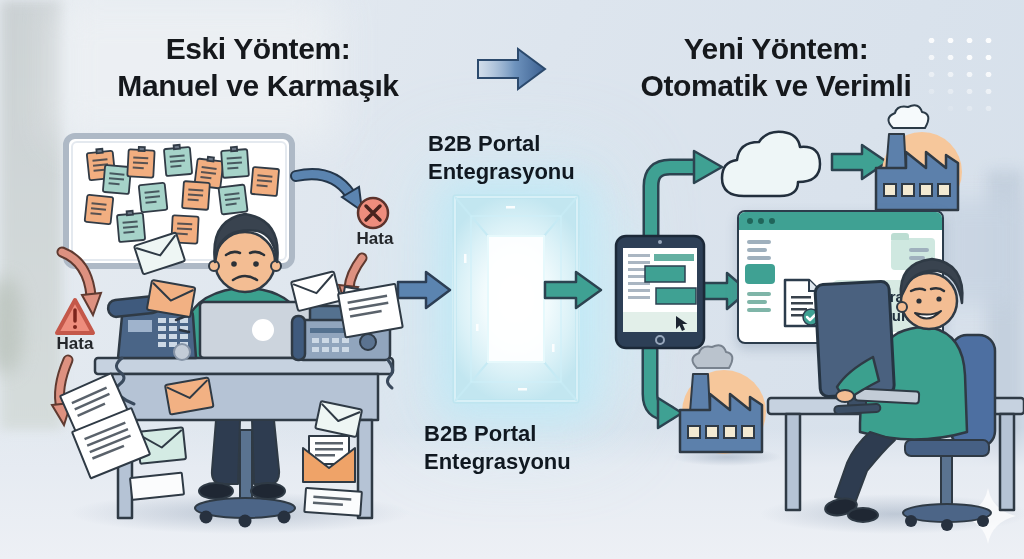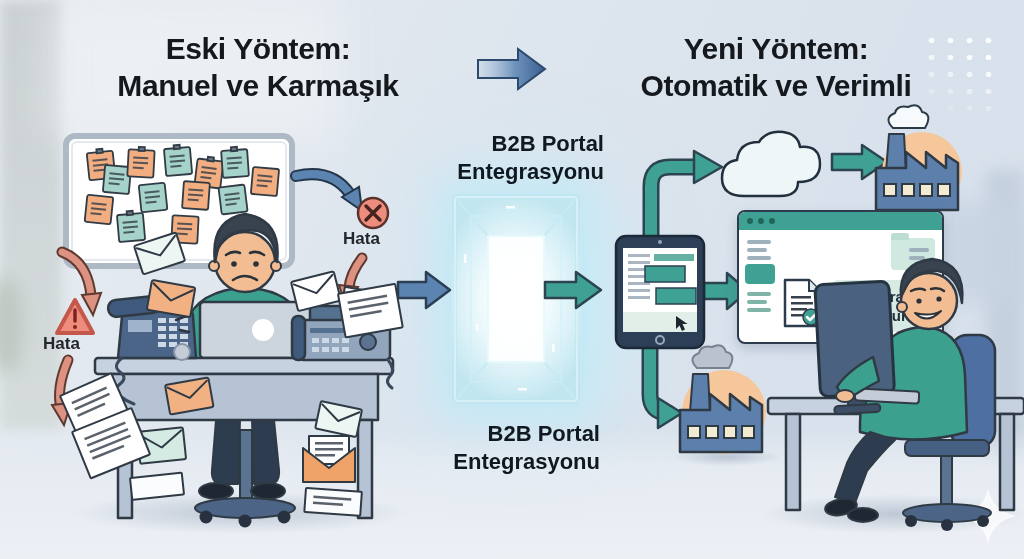--- a/index.html
+++ b/index.html
@@ -3,23 +3,23 @@
 <meta charset="utf-8">
 <style>
   html,body{margin:0;padding:0;background:#e9edf2;}
   #stage{position:relative;width:1024px;height:559px;overflow:hidden;
     font-family:"Liberation Sans",sans-serif;
     background:linear-gradient(115deg,#e7ecf1 0%,#dde5ee 45%,#d5dfea 100%);}
   .abs{position:absolute;}
   .blob{position:absolute;pointer-events:none;}
   .title{position:absolute;text-align:center;font-weight:bold;font-size:30px;line-height:37px;
     color:#15181c;letter-spacing:-0.4px;z-index:10;}
-  .b2b{position:absolute;text-align:right;font-weight:bold;font-size:22px;line-height:28px;
+  .b2b{position:absolute;text-align:left;font-weight:bold;font-size:22px;line-height:28px;
     color:#101820;z-index:10;}
-  .hata{position:absolute;text-align:left;font-weight:bold;font-size:17px;color:#24272b;width:64px;z-index:10;}
+  .hata{position:absolute;text-align:center;font-weight:bold;font-size:17px;color:#24272b;width:64px;z-index:10;}
   .erp-label{position:absolute;text-align:center;font-weight:bold;font-size:27px;color:#26374b;z-index:10;}
   svg{display:block;overflow:visible;}
   .s-dark{stroke:#2f3a45;stroke-width:2.5;stroke-linejoin:round;stroke-linecap:round;}
   .s-dark2{stroke:#2f3a45;stroke-width:2;stroke-linejoin:round;stroke-linecap:round;}
   .f-desk{fill:#c6d2e0;} .f-desk2{fill:#b5c3d5;}
   .f-skin{fill:var(--skin,#f3bd93);}
   .f-sweater{fill:var(--sweater-teal,#3ba08e);}
   .f-hair{fill:#39434f;}
   .f-teal{fill:var(--teal-accent,#3fa193);}
   .f-factory{fill:var(--factory-blue,#5c80ab);}

